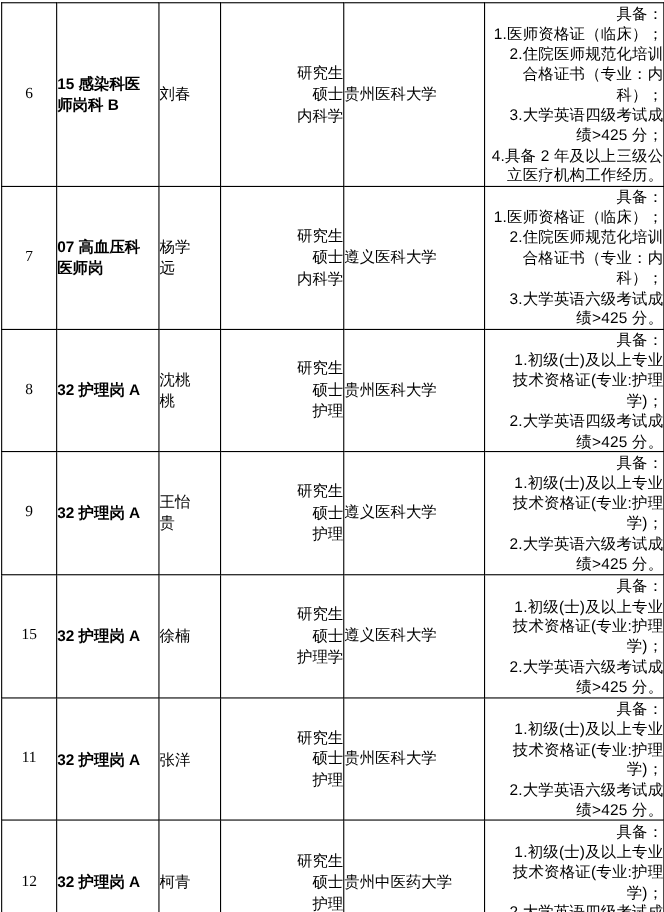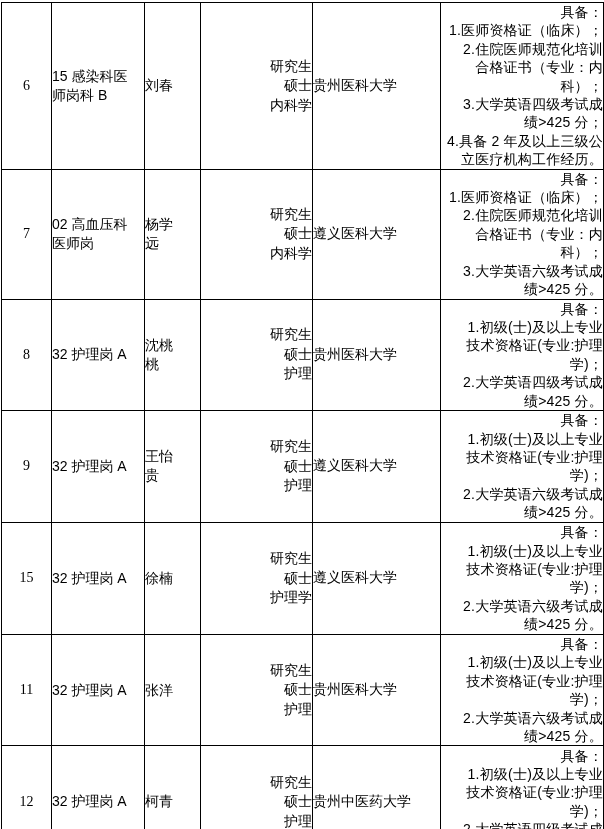--- a/index.html
+++ b/index.html
@@ -32,20 +32,21 @@
     text-align: center;
     font-family: "Liberation Serif", serif;
     font-size: 17px;
     color: #46546f;
   }
   td.pos {
     padding-left: 7px;
     padding-right: 2px;
     white-space: pre-line;
     line-height: 19px;
+    font-weight: bold;
   }
   td.name {
     padding-left: 8px;
     padding-right: 2px;
     white-space: pre-line;
     line-height: 19px;
   }
   td.edu {
     text-align: right;
     white-space: pre-line;
@@ -90,21 +91,21 @@
 1.医师资格证（临床）；
 2.住院医师规范化培训
 合格证书（专业：内科）；
 3.大学英语四级考试成
 绩&gt;425 分；
 4.具备 2 年及以上三级公
 立医疗机构工作经历。</td>
     </tr>
     <tr style="height:113px">
       <td class="num">7</td>
-      <td class="pos">02 高血压科
+      <td class="pos">07 高血压科
 医师岗</td>
       <td class="name">杨学
 远</td>
       <td class="edu">研究生
 硕士
 内科学</td>
       <td class="school">遵义医科大学</td>
       <td class="req">具备：
 1.医师资格证（临床）；
 2.住院医师规范化培训

